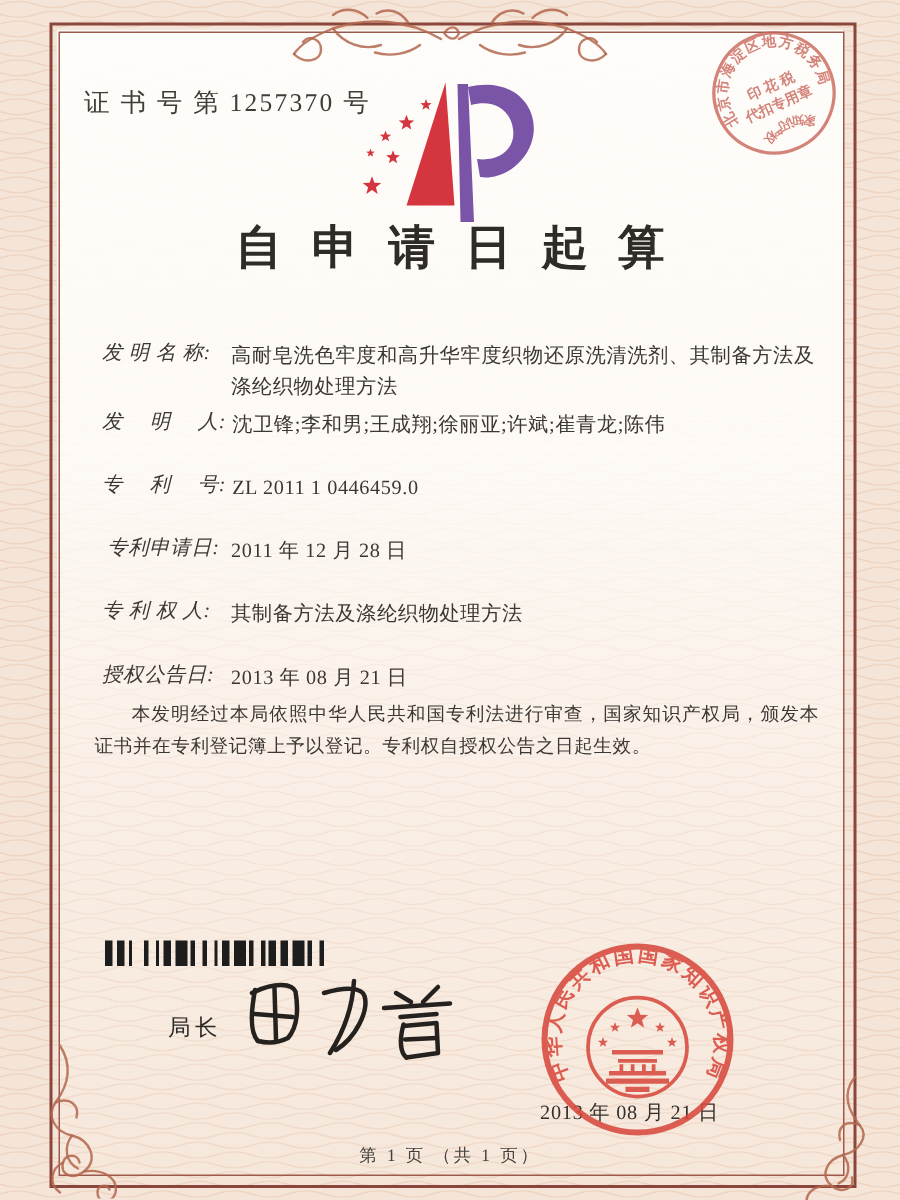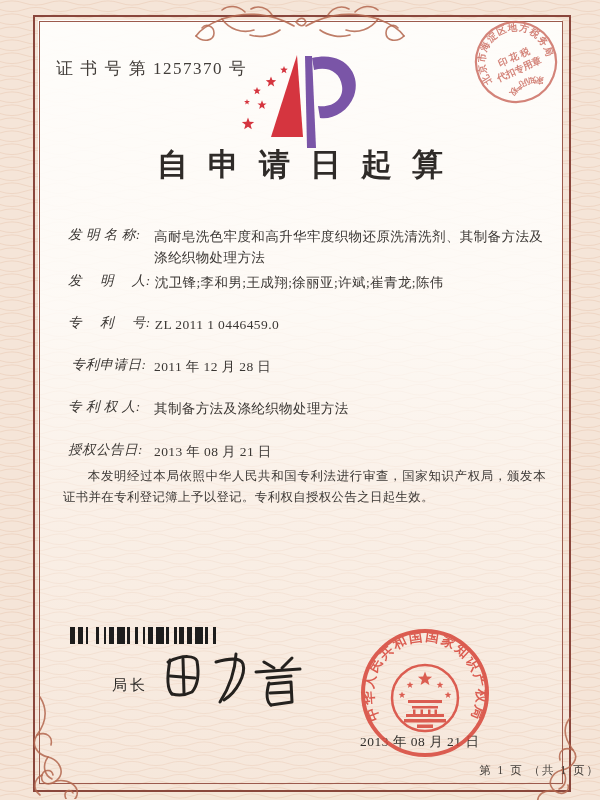--- a/index.html
+++ b/index.html
@@ -61,21 +61,21 @@
   }
   .sig-svg{position:absolute;left:140px;top:636px;z-index:3;}
   .seal-date{
     position:absolute;left:360px;top:733px;z-index:3;
     font-size:13.5px;letter-spacing:.5px;color:#33302c;
   }
   .seal-svg{position:absolute;left:352px;top:620px;z-index:5;opacity:.88;}
   .stamp-svg{position:absolute;left:464px;top:12px;z-index:4;opacity:.8;}
   .footer{
     position:absolute;left:0;top:763px;width:600px;z-index:3;
-    text-align:right;font-size:11.5px;letter-spacing:2px;color:#45403c;
+    text-align:center;font-size:11.5px;letter-spacing:2px;color:#45403c;
   }
   .orn{position:absolute;z-index:2;}
   .orn path{fill:none;stroke:#b3664e;stroke-width:1.6;stroke-linecap:round;opacity:.85;}
   .seal-red{fill:#d84a3e;}
   .seal-stroke{fill:none;stroke:#d84a3e;}
   .stamp-red{fill:#c9665a;}
   .stamp-stroke{fill:none;stroke:#c9665a;}
   .sig-svg path{fill:none;stroke:#24211e;stroke-width:3;stroke-linecap:round;stroke-linejoin:round;}
 </style>
 </head>

